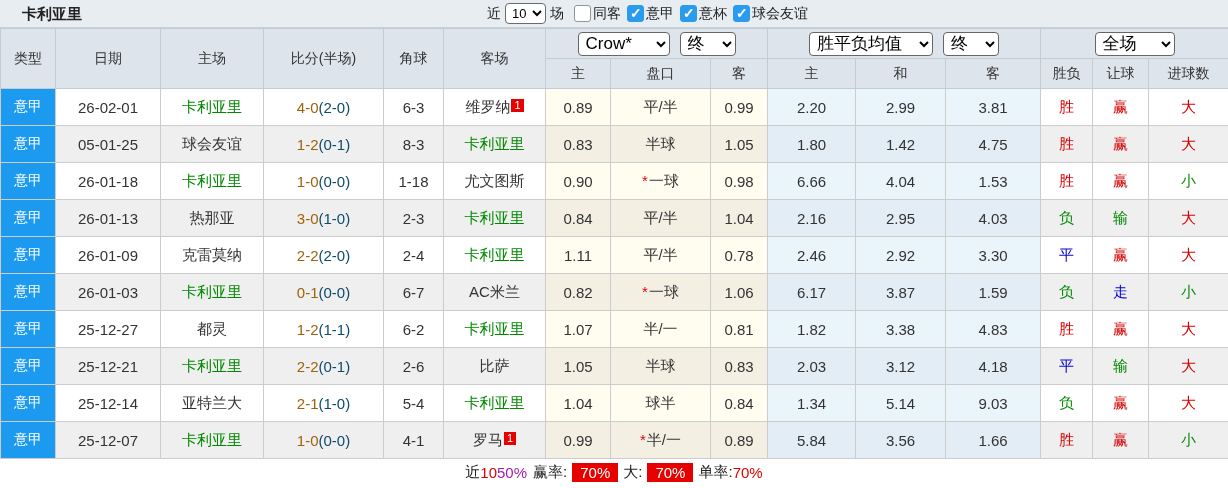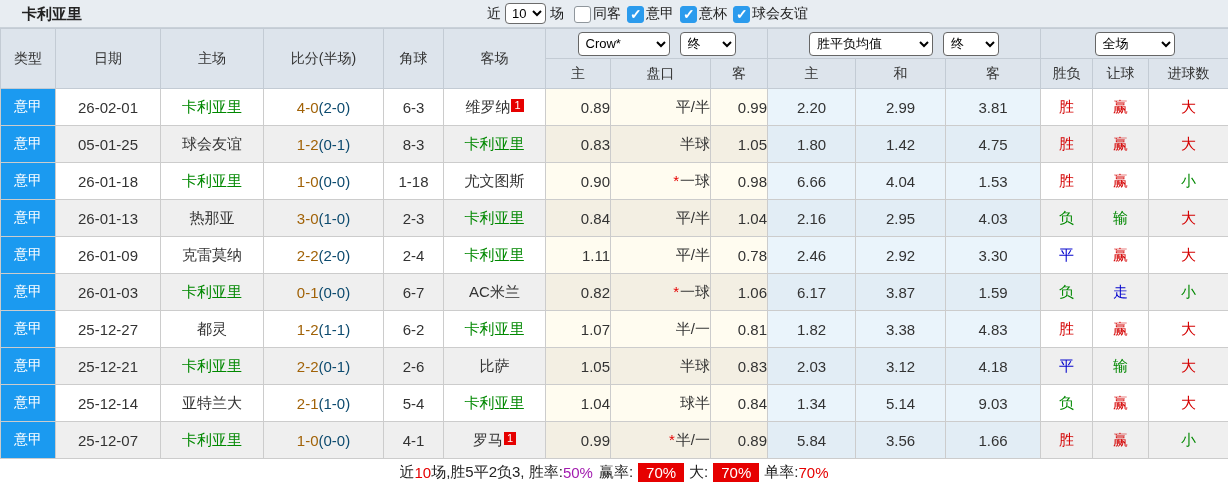--- a/index.html
+++ b/index.html
@@ -5,39 +5,39 @@
   * { margin:0; padding:0; box-sizing:border-box; }
   html,body { background:#fff; }
   body { font-family:"Liberation Sans", sans-serif; width:1228px; height:488px; overflow:hidden; color:#333; }
 
   
   .topbar { position:relative; width:1228px; height:28px; background:#e8edf2; border-bottom:1px solid #c9d1d9; }
   .topbar .title { position:absolute; left:22px; top:0; line-height:27px; font-weight:bold; font-size:15px; color:#222; }
   .controls { position:absolute; left:487px; top:0; height:27px; display:flex; align-items:center; gap:4px; font-size:14px; color:#222; }
   .controls select { font-size:13px; height:21px; background:#fff; border:1px solid #6b6b6b; border-radius:4px; padding:0 2px; }
   .filters { display:flex; align-items:center; }
-  .filter { display:flex; align-items:flex-end; margin-left:6px; cursor:default; }
+  .filter { display:flex; align-items:flex-start; margin-left:6px; cursor:default; }
   .filter span { margin-left:2px; font-size:14px; }
   input.cb { appearance:none; -webkit-appearance:none; width:17px; height:17px; border:1px solid #8f969c; border-radius:3px; background:#fff; position:relative; cursor:pointer; }
   input.cb:checked { background:#2b9bed; border-color:#2b9bed; }
   input.cb:checked::before { content:"\2713"; position:absolute; left:2px; top:-1px; color:#fff; font-size:14px; font-weight:bold; }
 
   
   table { width:1228px; table-layout:fixed; border-collapse:collapse; font-size:15px; }
   th, td { border:1px solid #ccc; text-align:center; vertical-align:middle; overflow:hidden; white-space:nowrap; }
   thead th { background:#dde4ec; color:#333; font-weight:normal; font-size:14px; height:30px; border-color:#c3cbd4; }
-  thead select { font-size:13px; height:24px; background:#fff; border:1px solid #666; border-radius:4px; padding:0 3px; }
+  thead select { font-size:17px; height:24px; background:#fff; border:1px solid #666; border-radius:4px; padding:0 3px; }
   .sel-company { width:92px; } .sel-time { width:56px; } .sel-avg { width:124px; } .sel-full { width:80px; }
   .ctrl-cell { padding:2px 0; }
   .ctrl-inner { display:flex; justify-content:center; gap:10px; }
 
   tbody tr { height:37px; }
   tbody td { background:#fff; }
   tbody tr:nth-child(even) td { background:#efefef; }
-  tbody td.cream { background:#fffcf0;text-align:right; }
+  tbody td.cream { background:#fffcf0; }
   tbody tr:nth-child(even) td.cream { background:#f3efe3; }
   tbody td.lblue { background:#eaf4fb; }
   tbody tr:nth-child(even) td.lblue { background:#e2edf5; }
   tbody td.col-league, tbody tr:nth-child(even) td.col-league { background:#1b9af0; color:#fff; font-size:14px; }
 
   .green-team { color:#008800; }
   .score-main { color:#a16207; }
   .score-half { color:#0c4a6e; }
   .star { color:#e60000; margin-right:1px; }
   .badge { display:inline-block; background:#e60000; color:#fff; font-size:11px; line-height:13px; padding:0 3px; margin-left:1px; vertical-align:3px; }
@@ -309,21 +309,20 @@
     <td class="c-red">胜</td>
     <td class="c-red">赢</td>
     <td class="c-green">小</td>
   </tr>
     </tbody>
 </table>
 
 <div class="summary">
   <span>近</span>
     <span class="sum-red">10</span>
-    <span>场,胜5平2负3, 胜率:</span>
     <span class="sum-blue">50%</span>
     <span class="sum-gap">赢率:</span>
     <span class="sum-box">70%</span>
     <span>大:</span>
     <span class="sum-box">70%</span>
     <span>单率:</span>
     <span class="sum-red">70%</span>
 </div>
 
 </body></html>

